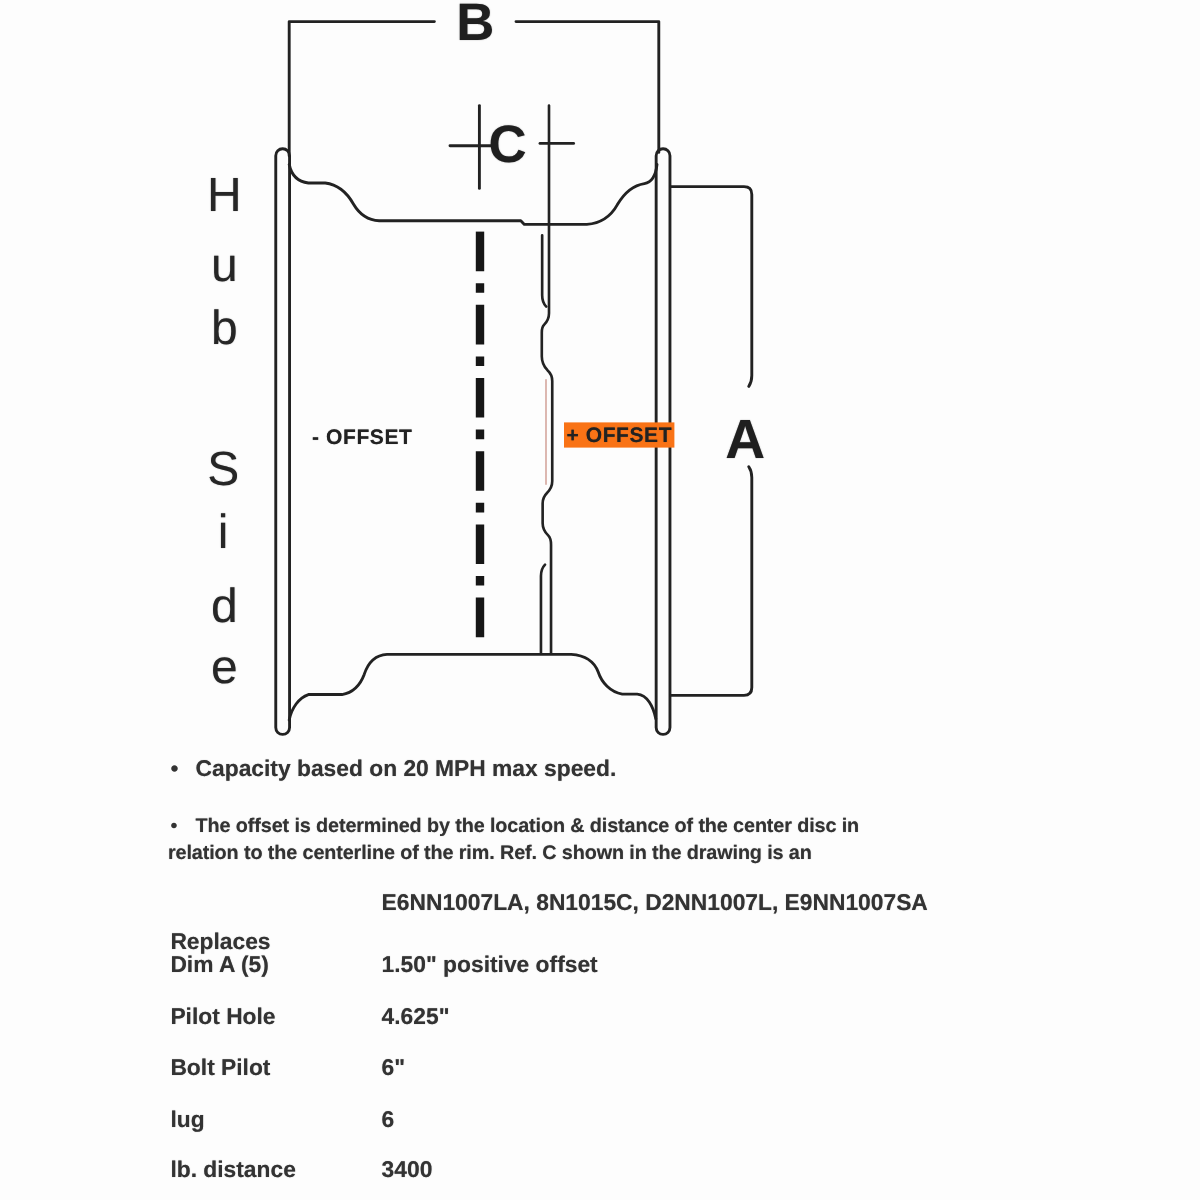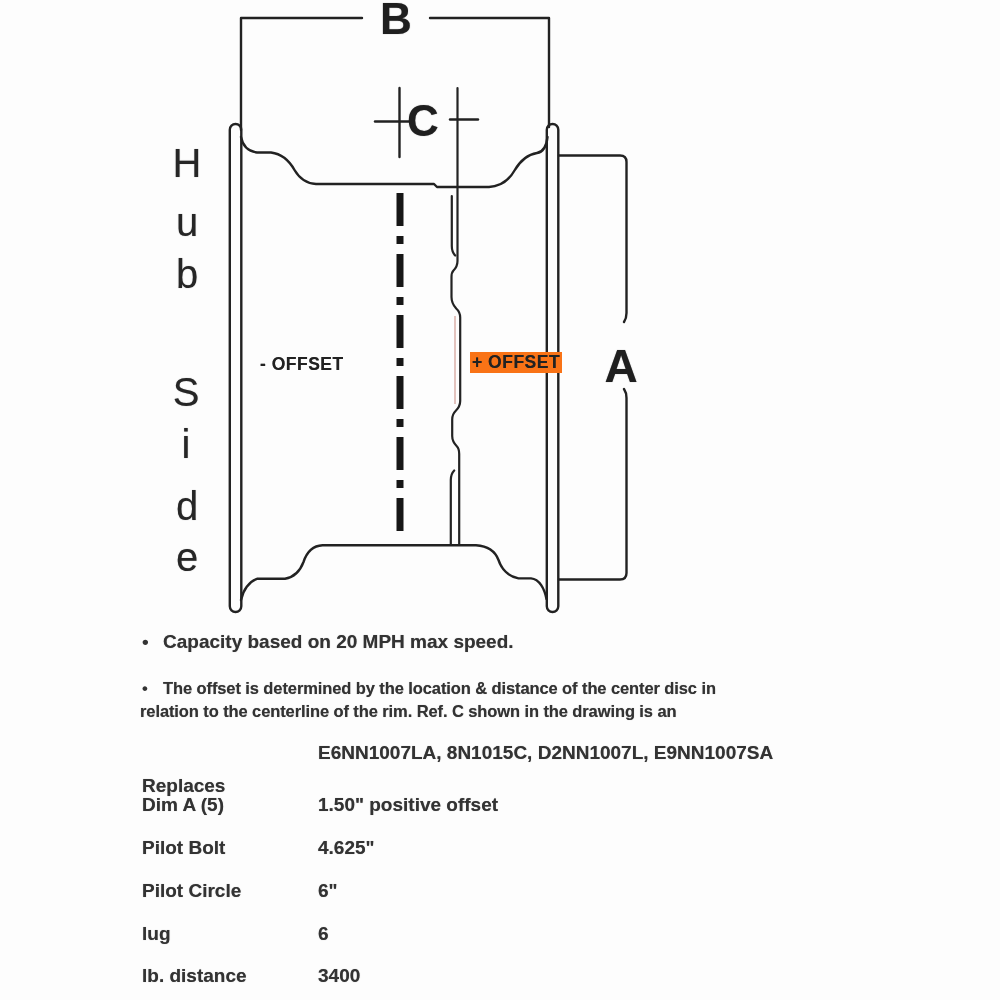--- a/index.html
+++ b/index.html
@@ -110,25 +110,25 @@
   <div>
     <div>
       <span class="spec-label" style="top:751px;margin-top:24px;">Replaces</span>
       <span class="spec-value" style="top:742px;">E6NN1007LA, 8N1015C, D2NN1007L, E9NN1007SA</span>
     </div>
     <div>
       <span class="spec-label" style="top:794px;">Dim A (5)</span>
       <span class="spec-value" style="top:794px;">1.50" positive offset</span>
     </div>
     <div>
-      <span class="spec-label" style="top:837px;">Pilot Bolt</span>
+      <span class="spec-label" style="top:837px;">Pilot Hole</span>
       <span class="spec-value" style="top:837px;">4.625"</span>
     </div>
     <div>
-      <span class="spec-label" style="top:880px;">Pilot Circle</span>
+      <span class="spec-label" style="top:880px;">Bolt Pilot</span>
       <span class="spec-value" style="top:880px;">6"</span>
     </div>
     <div>
       <span class="spec-label" style="top:923px;">lug</span>
       <span class="spec-value" style="top:923px;">6</span>
     </div>
     <div>
       <span class="spec-label" style="top:965px;">lb. distance</span>
       <span class="spec-value" style="top:965px;">3400</span>
     </div>

